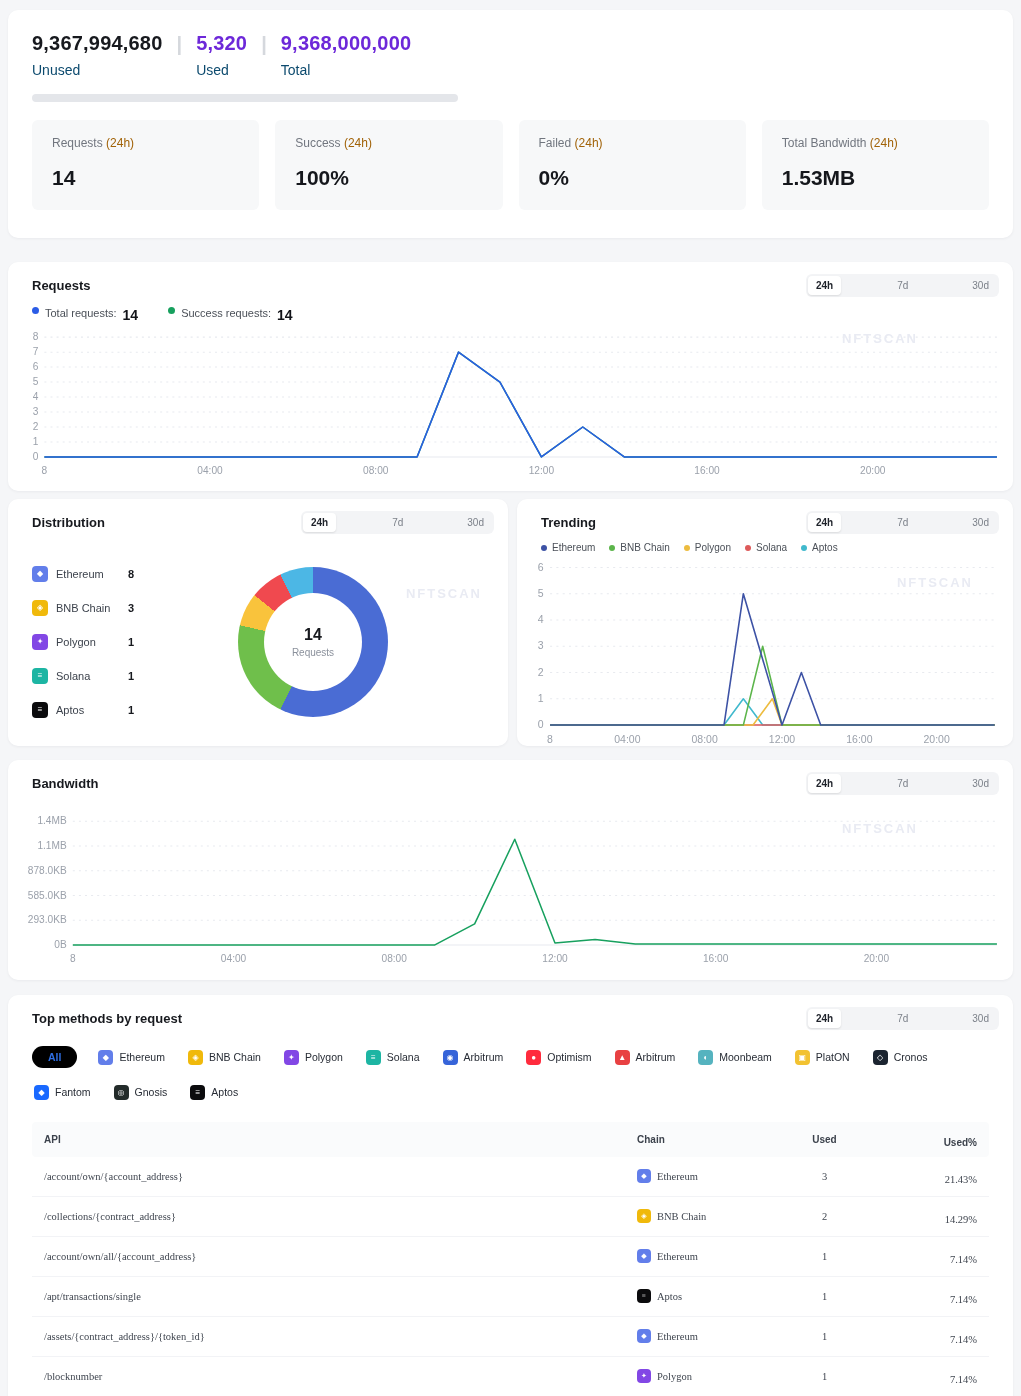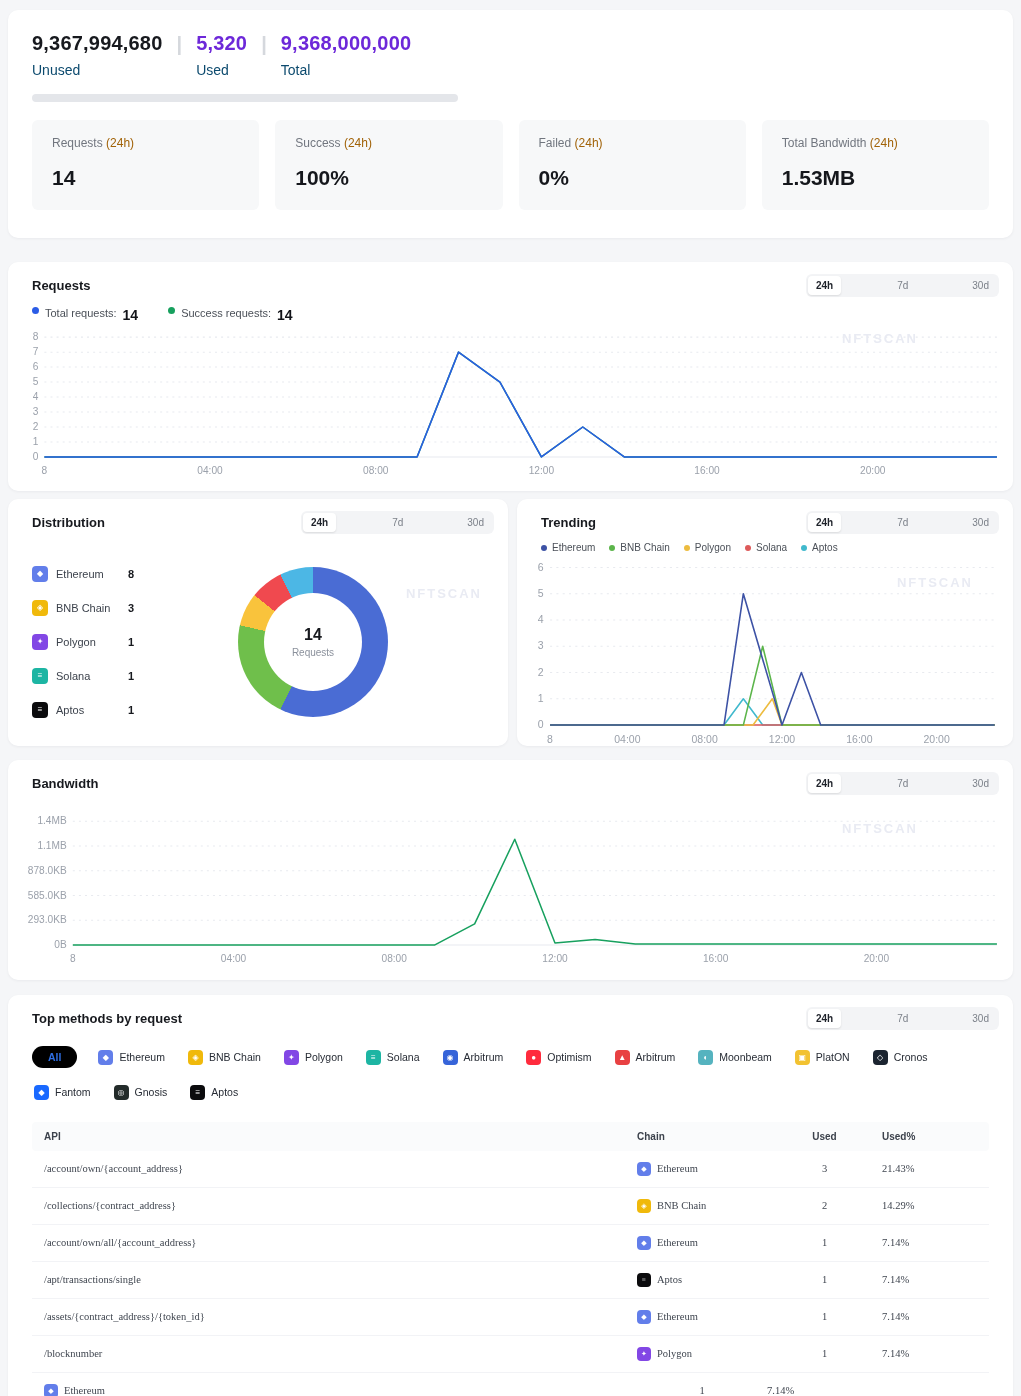--- a/index.html
+++ b/index.html
@@ -69,21 +69,21 @@
     border:0;padding:4px 2px;font-family:inherit;cursor:pointer;}
   .chip .chain-ic{width:15px;height:15px;line-height:15px;border-radius:4px;}
   .chip.active{background:#000000;color:#2f6fe4;border-radius:14px;padding:5px 16px;font-weight:bold;}
   .table{margin:16px 24px 0;}
   .thead,.trow{display:grid;grid-template-columns:1fr 130px 115px 95px;align-items:center;}
   .thead{background:#fafbfc;border-radius:4px;padding:9px 12px;font-size:10px;font-weight:bold;color:#3c424c;}
   .trow{padding:11px 12px;font-size:10.5px;color:#3f454f;border-bottom:1px solid #f2f3f6;font-family:Liberation Serif, serif;}
   .c-chain{display:flex;align-items:center;gap:6px;}
   .c-chain .chain-ic{width:14px;height:14px;line-height:14px;border-radius:4px;font-size:7px;}
   .c-center{text-align:center;}
-  .c-right{text-align:left;}
+  .c-right{text-align:right;margin-top:6px;}
   .api-text{color:#3f454f;}
 </style>
 </head>
 <body>
 
 <div class="wrap">
 
   <section class="panel top-panel">
     <div class="quota-row">
       <div>

